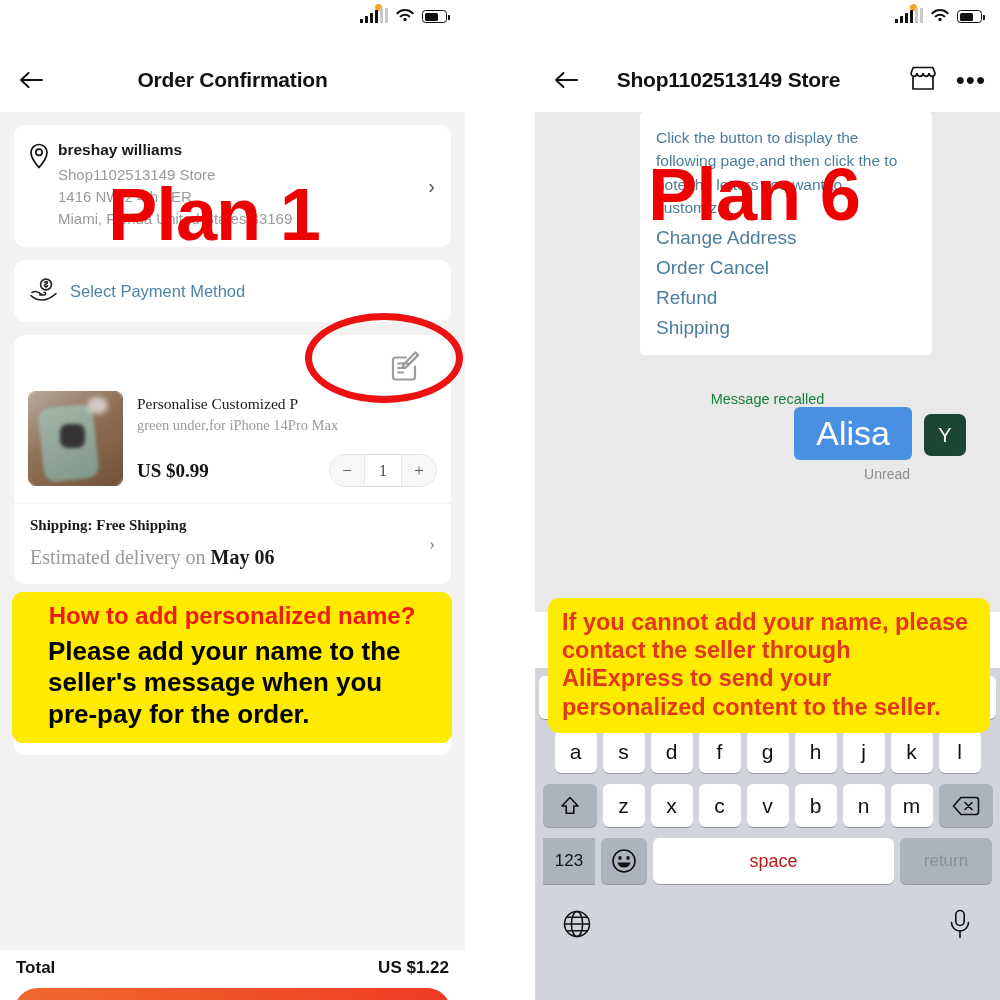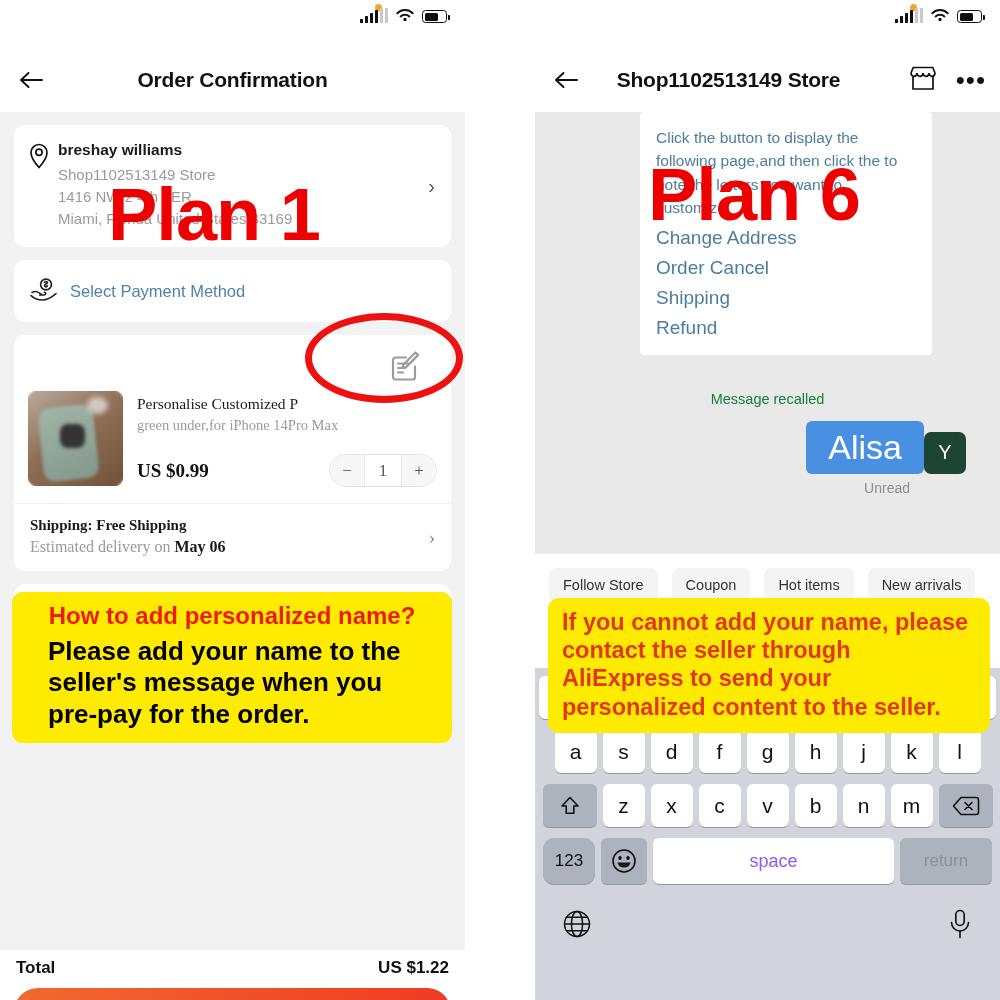--- a/index.html
+++ b/index.html
@@ -73,21 +73,21 @@
   .prod-bottom { display: flex; align-items: center; justify-content: space-between; margin-top: 20px; }
   .prod-price { font-size: 19px; font-weight: 700; color: #111; }
   .stepper { display: flex; align-items: stretch; border: 1px solid #e2e2e2; border-radius: 17px; overflow: hidden; height: 33px; }
   .stepper div { display: flex; align-items: center; justify-content: center; font-size: 17px; color: #555; }
   .st-btn { width: 34px; background: #f7f7f7; }
   .st-val { width: 38px; background: #fff; border-left: 1px solid #e8e8e8; border-right: 1px solid #e8e8e8; font-size: 15px; color: #111; }
 
   .ship { border-top: 1px solid #f0f0f0; padding: 13px 16px 15px 16px; position: relative; }
   .ship-main { font-size: 15px; color: #1a1a1a; }
   .ship-main b { font-weight: 700; }
-  .ship-sub { font-size: 16px; color: #9a9a9a; margin-top: 4px; }
+  .ship-sub { font-size: 20px; color: #9a9a9a; margin-top: 12px; }
   .ship-sub b { color: #1a1a1a; font-weight: 700; }
 
   .summary { background: #fff; border-radius: 11px; margin: 13px 14px 0 14px; padding: 0 16px; }
   .srow { display: flex; justify-content: space-between; align-items: center; padding: 17px 0; border-bottom: 1px solid #f0f0f0; font-size: 16px; color: #1a1a1a; }
   .srow:last-child { border-bottom: none; }
   .srow .val { color: #444; display: flex; align-items: center; gap: 6px; }
 
   .checkout { position: absolute; left: 0; right: 0; bottom: 0; height: 98px; background: #fff; padding: 0 14px; }
   .tot-row { display: flex; justify-content: space-between; align-items: center; padding: 8px 2px 10px 2px; }
   .tot-l { font-size: 17px; font-weight: 700; color: #111; }
@@ -95,21 +95,21 @@
   .place-btn { height: 48px; border-radius: 26px; background: linear-gradient(90deg,#f06a2e 0%,#ef3b24 100%);
                color: #fff; font-size: 17px; font-weight: 700; display: flex; align-items: center; justify-content: center; cursor: pointer; }
 
   
   .chat-body { position: relative; height: 936px; background: #e9e9e9; }
   .msg-wrap { padding: 0 22px; }
   .msg-bubble { background: #fff; border-radius: 4px; padding: 14px 16px 16px 16px; width: 292px; margin-left: 83px; }
   .msg-lead { font-size: 15.5px; color: #4c7e9b; line-height: 1.5; }
   .msg-link { font-size: 19px; color: #4c7e9b; padding: 8px 0 0 0; cursor: pointer; }
   .recalled { text-align: center; font-size: 14.5px; color: #15803d; margin-top: 36px; }
-  .out-row { display: flex; align-items: flex-end; justify-content: flex-end; margin-top: 14px; padding-right: 12px; }
+  .out-row { display: flex; align-items: center; justify-content: flex-end; gap: 12px; padding-right: 12px; }
   .out-bubble { background: #4a90e2; color: #fff; border-radius: 6px; padding: 6px 22px; font-size: 34px; line-height: 1.2; }
   .avatar { width: 42px; height: 42px; border-radius: 7px; background: #1d4533; color: #fff; display: flex;
             align-items: center; justify-content: center; font-size: 20px; margin-top: 4px; }
   .unread { text-align: right; font-size: 14px; color: #8d8d8d; padding-right: 68px; margin-top: 6px; }
 
   .chips { display: flex; gap: 14px; padding: 14px 14px 10px 14px; background: #fff; }
   .chip { background: #f4f4f4; border-radius: 7px; padding: 9px 14px; font-size: 14.5px; color: #333; cursor: pointer; white-space: nowrap; }
   .inputbar { display: flex; align-items: center; gap: 12px; padding: 4px 14px 14px 14px; background: #fff; }
   .plus { width: 30px; height: 30px; border-radius: 50%; background: #e83f2b; color: #fff; flex: none;
           display: flex; align-items: center; justify-content: center; font-size: 23px; line-height: 0; cursor: pointer; }
@@ -120,26 +120,26 @@
   .smiley { position: absolute; right: 10px; top: 50%; transform: translateY(-50%); }
 
   
   .keyboard { position: absolute; left: 0; right: 0; bottom: 0; height: 380px; background: #d1d4da; padding: 8px 4px 0 4px; }
   .krow { display: flex; justify-content: center; gap: 6px; margin-bottom: 11px; }
   .key { background: #fff; border-radius: 6px; height: 43px; min-width: 39px; flex: 1; max-width: 42px;
          display: flex; align-items: center; justify-content: center; font-size: 21px; color: #111;
          box-shadow: 0 1px 0 rgba(0,0,0,.28); cursor: pointer; }
   .key.wide { background: #adb3bd; max-width: 54px; min-width: 54px; }
   .krow-b { display: flex; align-items: center; justify-content: center; gap: 6px; margin-bottom: 10px; padding: 0 4px; }
-  .key-123 { background: #adb3bd; border-radius: 11px; height: 46px; width: 52px; display: flex; align-items: center;
+  .key-123 { background: #adb3bd; border-radius: 0; height: 46px; width: 52px; display: flex; align-items: center;
              justify-content: center; font-size: 17px; color: #111; box-shadow: 0 1px 0 rgba(0,0,0,.28); cursor: pointer; }
   .key-emoji { background: #adb3bd; border-radius: 6px; height: 46px; width: 46px; display: flex; align-items: center;
                justify-content: center; font-size: 22px; box-shadow: 0 1px 0 rgba(0,0,0,.28); cursor: pointer; }
   .key-space { background: #fff; border-radius: 6px; height: 46px; flex: 1; display: flex; align-items: center;
-               justify-content: center; font-size: 18px; color: #8b5cf6; box-shadow: 0 1px 0 rgba(0,0,0,.28); cursor: pointer; }
+               justify-content: center; font-size: 18px; color: #b91c1c; box-shadow: 0 1px 0 rgba(0,0,0,.28); cursor: pointer; }
   .key-return { background: #adb3bd; border-radius: 6px; height: 46px; width: 92px; display: flex; align-items: center;
                 justify-content: center; font-size: 17px; color: #8c8f96; box-shadow: 0 1px 0 rgba(0,0,0,.28); cursor: pointer; }
   .kbottom { display: flex; align-items: center; justify-content: space-between; padding: 14px 22px 0 22px; }
 
   
   .plan-word { position: absolute; z-index: 30; color: #ee0000; font-weight: 700; font-family: "Liberation Sans", sans-serif;
                letter-spacing: -1px; pointer-events: none; }
   #plan1 { left: 108px; top: 152px; font-size: 74px; margin-top: 20px; }
   #plan2 { left: 648px; top: 152px; font-size: 74px; }
 
@@ -340,38 +340,32 @@
         <span class="dots">•••</span>
       </div>
     </div>
 
     <div class="chat-body">
       <div class="msg-wrap">
         <div class="msg-bubble">
           <div class="msg-lead">Click the button to display the following page,and then click the to note the letters you want to customize</div>
           <div class="msg-link">Change Address</div>
           <div class="msg-link">Order Cancel</div>
+          <div class="msg-link">Refund</div>
           <div class="msg-link">Shipping</div>
-          <div class="msg-link">Refund</div>
         </div>
         <div class="recalled">Message recalled</div>
         <div class="out-row">
           <div class="out-bubble">Alisa</div>
           <div class="avatar">Y</div>
         </div>
         <div class="unread">Unread</div>
       </div>
 
       <div style="position:absolute;left:0;right:0;bottom:380px;">
-        <div class="chips">
-          <div class="chip">Follow Store</div>
-          <div class="chip">Coupon</div>
-          <div class="chip">Hot items</div>
-          <div class="chip">New arrivals</div>
-        </div>
         <div class="inputbar">
           <div class="plus">+</div>
           <div class="msg-input">
             <div class="caret"></div>
             <div class="ph">Type your message...</div>
             <span class="smiley">
               <svg width="22" height="22" viewBox="0 0 22 22">
                 <circle cx="11" cy="11" r="9.3" fill="none" stroke="#9b9b9b" stroke-width="1.4"></circle>
                 <circle cx="7.8" cy="8.6" r="1.15" fill="#9b9b9b"></circle>
                 <circle cx="14.2" cy="8.6" r="1.15" fill="#9b9b9b"></circle>

